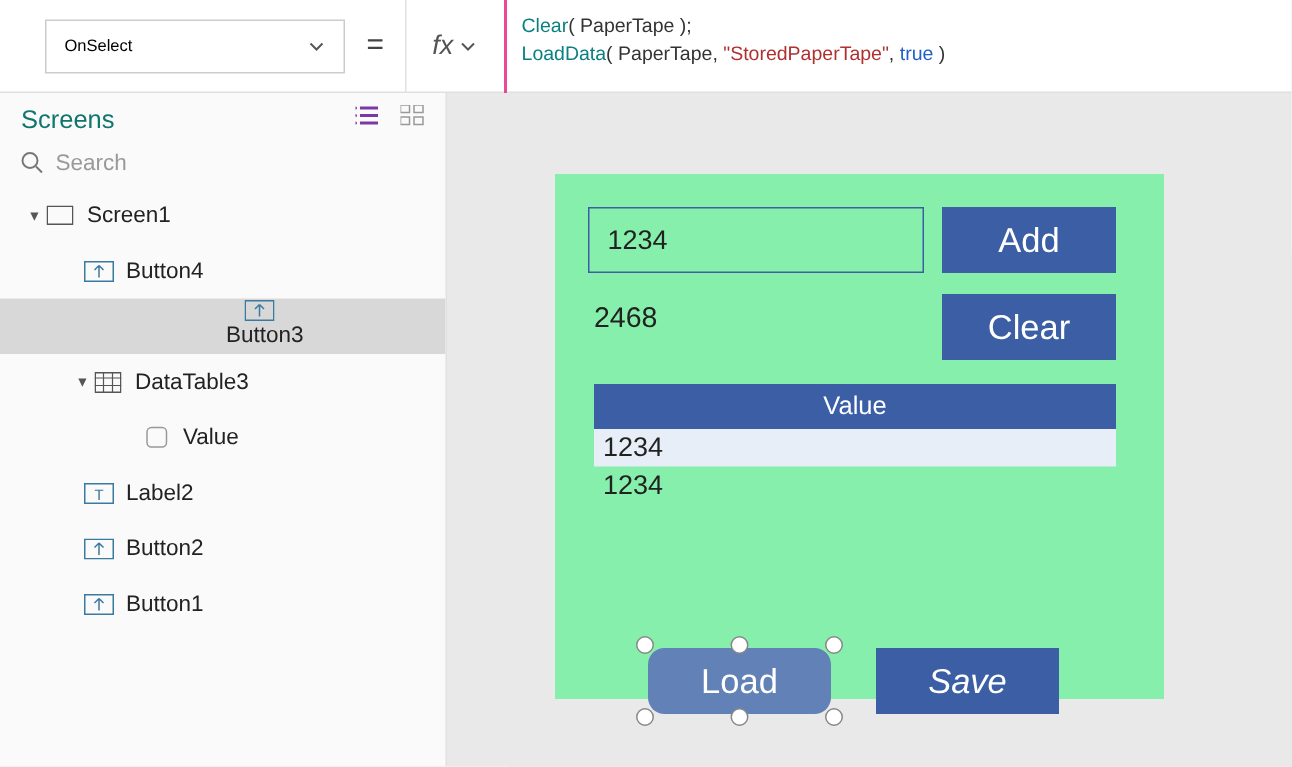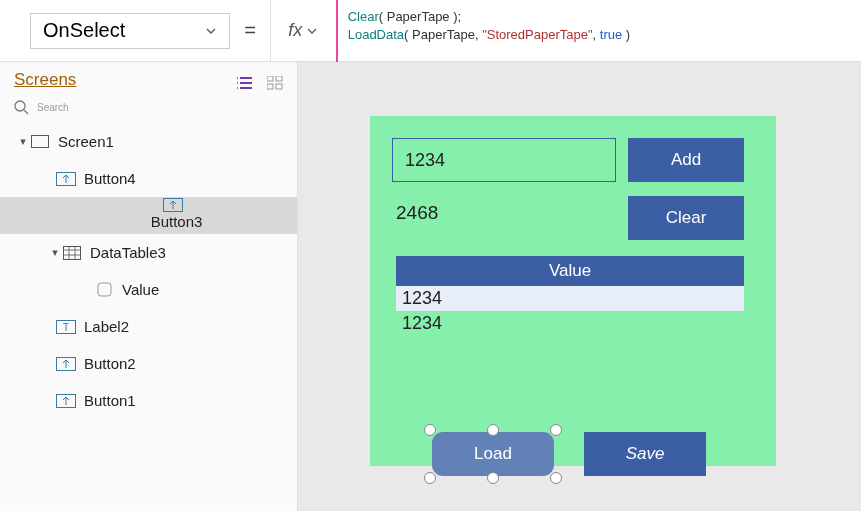--- a/index.html
+++ b/index.html
@@ -1,51 +1,51 @@
 <!DOCTYPE html>
 <html><head>
 <meta charset="utf-8">
 <style>
 * { box-sizing: border-box; margin: 0; padding: 0; font-family: "Segoe UI", Arial, sans-serif; }
 body { width: 861px; height: 511px; background: #f5f5f5; overflow: hidden; display: flex; flex-direction: column; }
 
 
 .formula-bar { height: 62px; background: #fff; border-bottom: 1px solid #e0e0e0; display: flex; align-items: center; padding: 0 0 0 30px; }
-.property-select { width: 200px; height: 36px; border: 1px solid #ccc; display: flex; align-items: center; justify-content: space-between; padding: 0 12px; font-size: 20px; cursor: pointer; }
+.property-select { width: 200px; height: 36px; border: 1px solid #ccc; display: flex; align-items: center; justify-content: space-between; padding: 0 12px; font-size: 11px; cursor: pointer; }
 .equals { margin: 0 14px; font-size: 20px; color: #444; font-style: italic; }
 .fx-box { height: 62px; border-left: 1px solid #e0e0e0; border-right: 2px solid #ec4899; width: 68px; display: flex; align-items: center; justify-content: center; font-style: italic; font-family: Georgia, serif; font-size: 18px; color: #555; cursor: pointer; }
 .formula-text { flex: 1; height: 62px; padding: 8px 10px; font-family: Consolas, monospace; font-size: 13px; line-height: 1.4; white-space: pre; overflow: hidden; }
 .tok-fn { color: #0a8080; }
 .tok-id { color: #333; }
 .tok-str { color: #b03030; }
 .tok-kw { color: #2060c8; }
 
 
 .main { flex: 1; display: flex; }
 
 
 .tree { width: 298px; background: #fafafa; border-right: 1px solid #e0e0e0; display: flex; flex-direction: column; }
-.tree-head { display: flex; align-items: flex-end; justify-content: space-between; padding: 8px 14px 6px 14px; font-size: 17px; color: #a16207; text-decoration: underline; }
+.tree-head { display: flex; align-items: flex-start; justify-content: space-between; padding: 8px 14px 6px 14px; font-size: 17px; color: #0f766e; }
 .tree-head-icons { display: flex; gap: 12px; }
-.tree-search { display: flex; align-items: center; padding: 4px 14px 8px 14px; color: #666; font-size: 10px; gap: 8px; }
+.tree-search { display: flex; align-items: center; padding: 4px 14px 8px 14px; color: #666; font-size: 15px; gap: 8px; }
 .tree-items { flex: 1; overflow: auto; }
 .tree-item { display: flex; align-items: center; height: 37px; font-size: 15px; color: #222; cursor: pointer; }
 .tree-item.selected { background: #d8d8d8; flex-direction: column; }
 .tree-item .chev { width: 14px; display: inline-flex; justify-content: center; color: #555; font-size: 11px; }
 .tree-item .icon { width: 20px; height: 16px; display: inline-flex; align-items: center; justify-content: center; margin-right: 8px; }
 .indent-1 { padding-left: 16px; }
 .indent-2 { padding-left: 56px; }
 .indent-3 { padding-left: 48px; }
 .indent-4 { padding-left: 94px; }
 
 
 .canvas { flex: 1; background: #e9e9e9; position: relative; }
 .app-screen { position: absolute; left: 72px; top: 54px; width: 406px; height: 350px; background: #86efac; }
 .txt-input { position: absolute; left: 22px; top: 22px; width: 224px; height: 44px; border: 1px solid #3b5ea5; font-size: 18px; padding: 0 12px; color: #222; display: flex; align-items: center; }
-.btn { position: absolute; width: 116px; height: 44px; background: #3b5ea5; color: #fff; font-size: 17px; display: flex; align-items: center; justify-content: center; border: none; cursor: pointer; }
+.btn { position: absolute; width: 116px; height: 44px; background: #3b5ea5; color: #fff; font-size: 23px; display: flex; align-items: center; justify-content: center; border: none; cursor: pointer; }
 .btn.add { left: 258px; top: 22px; }
 .btn.clear { left: 258px; top: 80px; }
 .btn.load { left: 62px; top: 316px; width: 122px; background: #6281b7; border-radius: 11px; }
 .btn.save { left: 214px; top: 316px; width: 122px; font-style: italic; }
 .lbl-sum { position: absolute; left: 26px; top: 86px; font-size: 19px; color: #222; }
 .dt { position: absolute; left: 26px; top: 140px; width: 348px; }
 .dt-head { background: #3b5ea5; color: #fff; text-align: center; font-size: 17px; padding: 5px 0; }
 .dt-row { font-size: 18px; padding: 2px 6px; color: #222; }
 .dt-row.alt { background: #e8eef7; }
 

